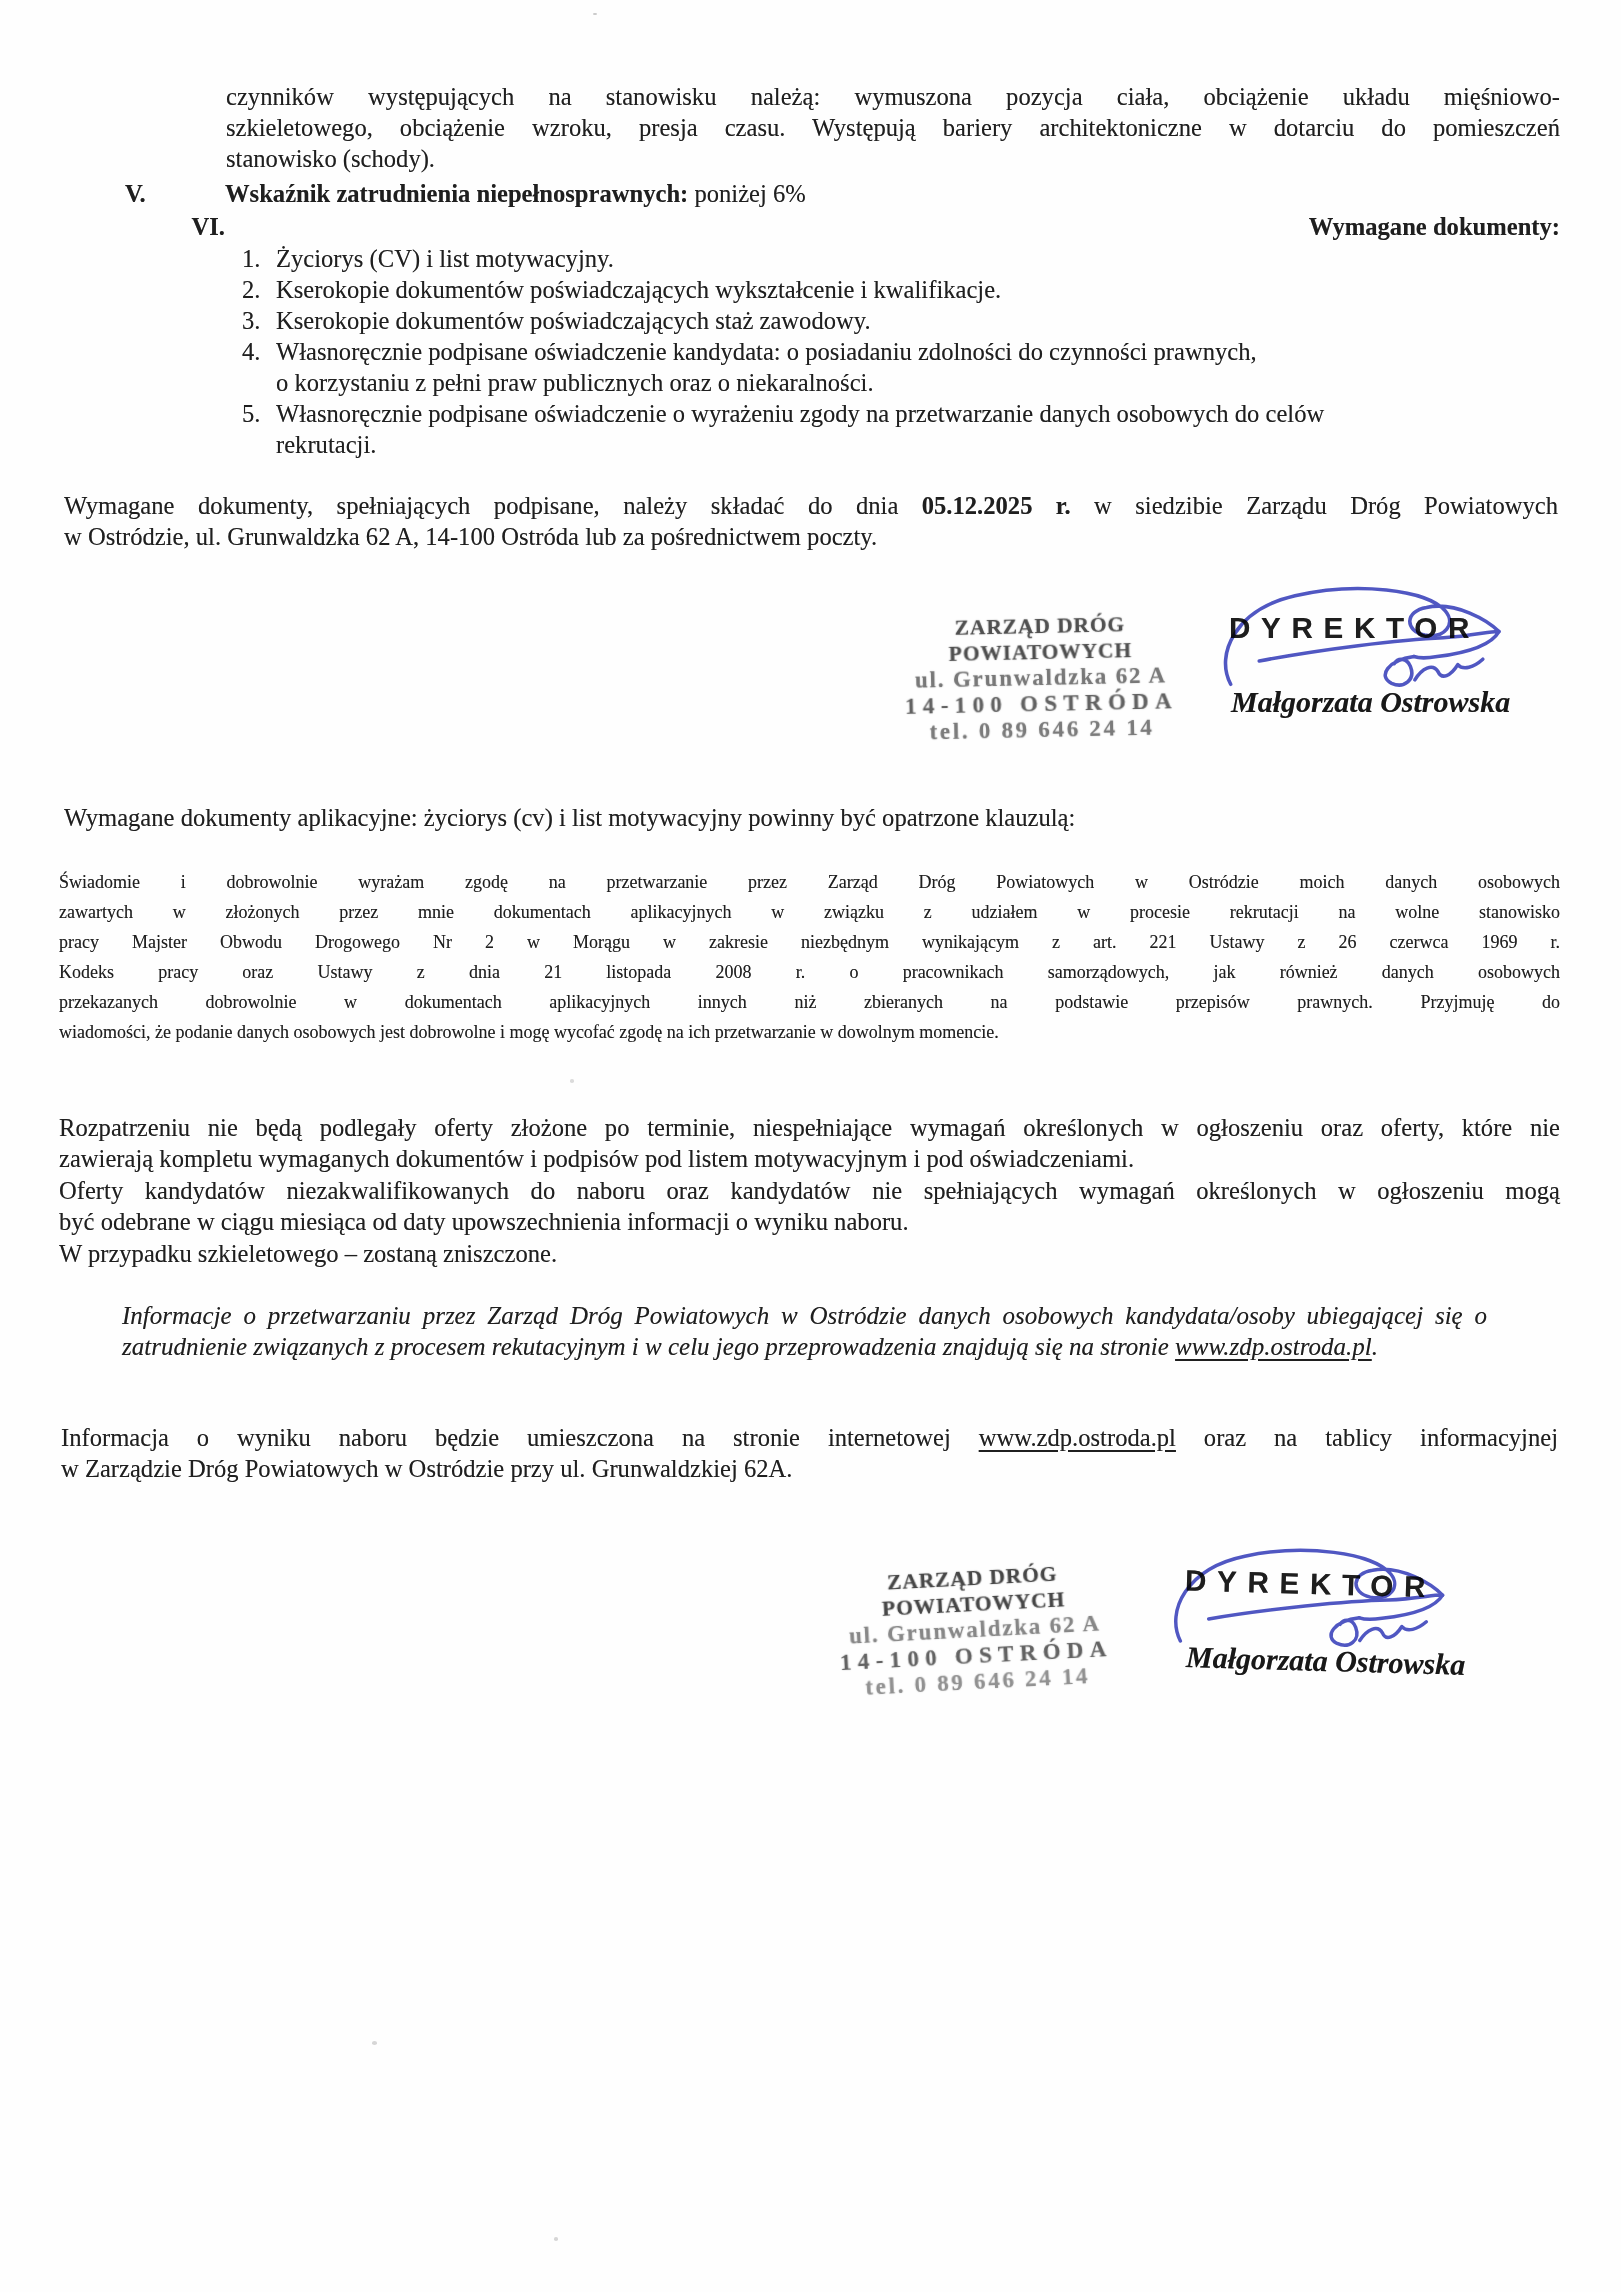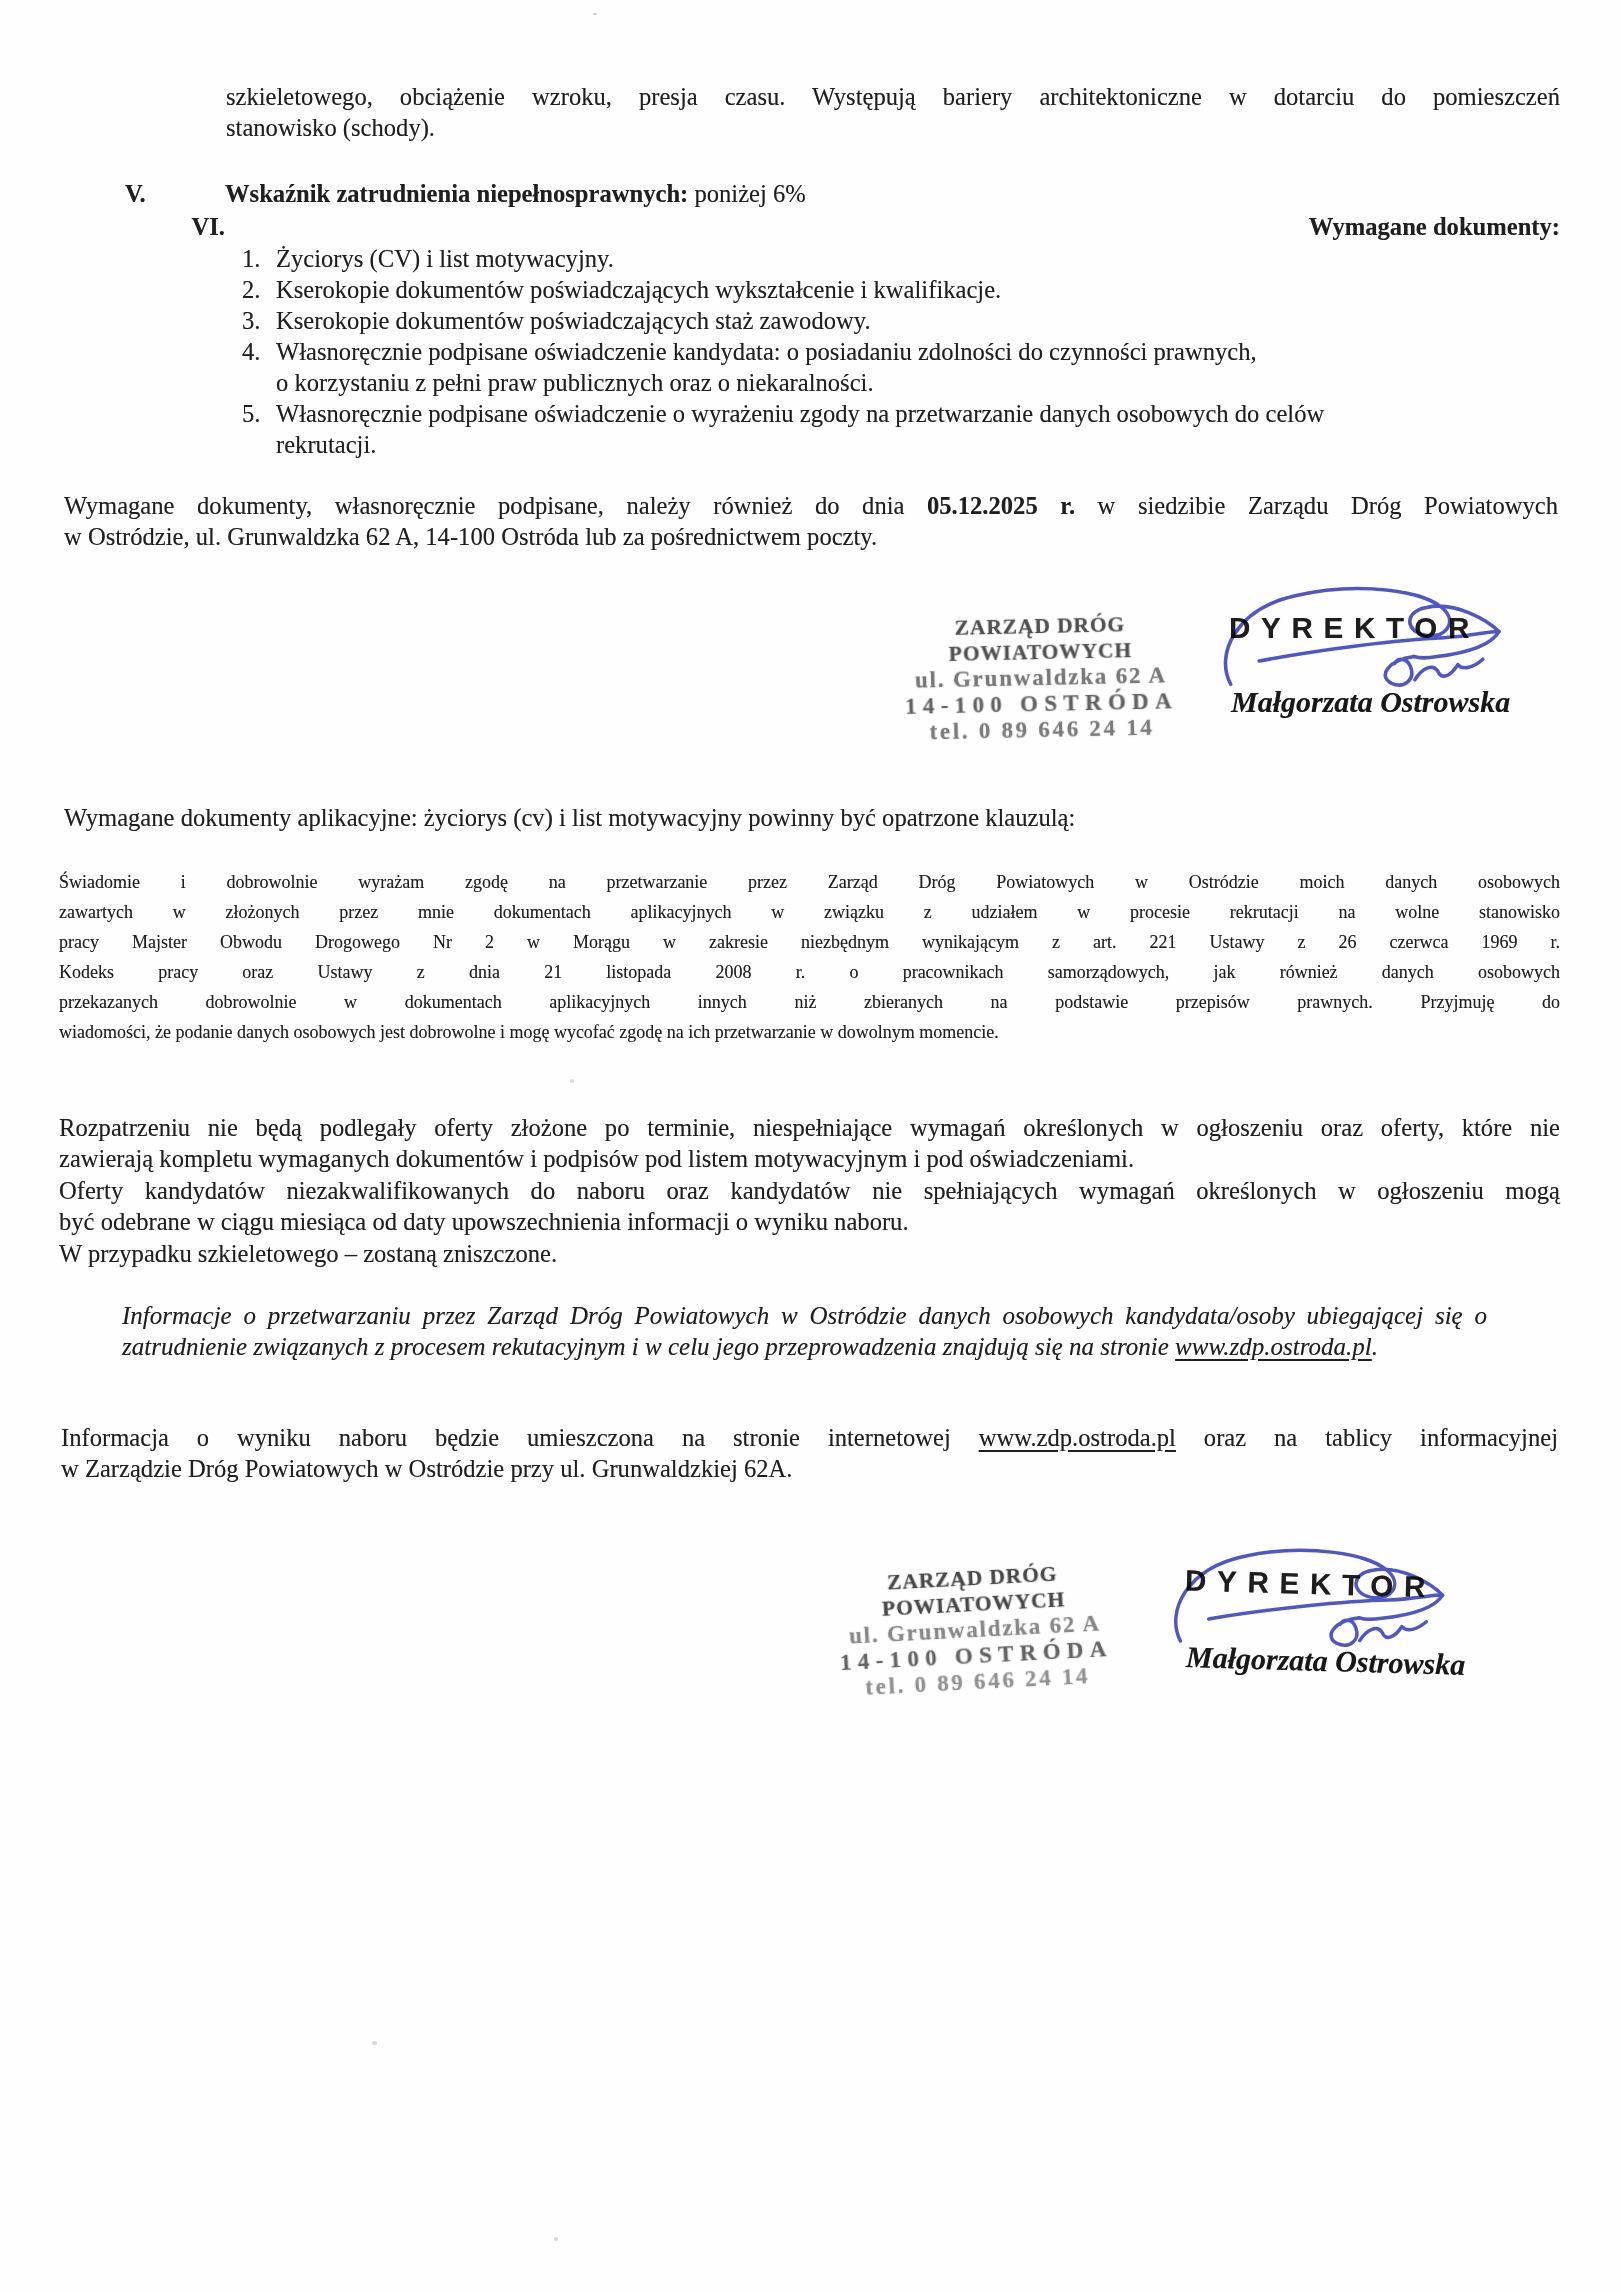--- a/index.html
+++ b/index.html
@@ -62,20 +62,21 @@
   .consent { font-size:18px; line-height:30px; }
 
   .speck { position:absolute; background:#9a9a9a; border-radius:50%; }
 </style>
 </head>
 <body>
 
 <div class="page">
 
   <div class="abs fs just" style="left:226px; top:81px; width:1334px;">
+      <div class="line">czynników występujących na stanowisku należą: wymuszona pozycja ciała, obciążenie układu mięśniowo-</div>
       <div class="line">szkieletowego, obciążenie wzroku, presja czasu. Występują bariery architektoniczne w dotarciu do pomieszczeń</div>
       <div class="line">stanowisko (schody).</div>
     </div>
 
   <div class="abs fs roman-row" style="left:125px; top:178px; width:1435px;">
     <span class="roman-num">V.</span>
     <div class="roman-body"><span class="b">Wskaźnik zatrudnienia niepełnosprawnych:</span><span> poniżej 6%</span></div>
   </div>
 
   <div class="abs fs roman-row" style="left:125px; top:211px; width:1435px;text-align:right;">
@@ -112,21 +113,21 @@
     <div class="oli">
       <span class="num">5.</span>
       <div class="itext">
           <div class="line">Własnoręcznie podpisane oświadczenie  o wyrażeniu zgody na przetwarzanie danych osobowych do celów</div>
           <div class="line">rekrutacji.</div>
         </div>
     </div>
   </div>
 
   <div class="abs fs" style="left:64px; top:490px; width:1494px;">
-    <div class="line jfull"><span>Wymagane dokumenty, własnoręcznie podpisane,  należy również do dnia </span><span class="b">05.12.2025 r.</span><span> w siedzibie Zarządu Dróg Powiatowych</span></div>
+    <div class="line jfull"><span>Wymagane dokumenty, spełniających podpisane,  należy składać do dnia </span><span class="b">05.12.2025 r.</span><span> w siedzibie Zarządu Dróg Powiatowych</span></div>
     <div class="line"><span>w Ostródzie, ul. Grunwaldzka 62 A, 14-100 Ostróda  lub za pośrednictwem poczty.</span></div>
   </div>
 
   <div class="abs stamp" style="left:903px; top:613px; width:276px; transform:rotate(-1.2deg);">
     <div class="s1">ZARZĄD DRÓG POWIATOWYCH</div>
     <div class="s2">ul. Grunwaldzka 62 A</div>
     <div class="s3">14-100 OSTRÓDA</div>
     <div class="s4">tel. 0 89 646 24 14</div>
   </div>
   <div class="abs dyrektor" style="left:1229px; top:611px;">DYREKTOR</div>

